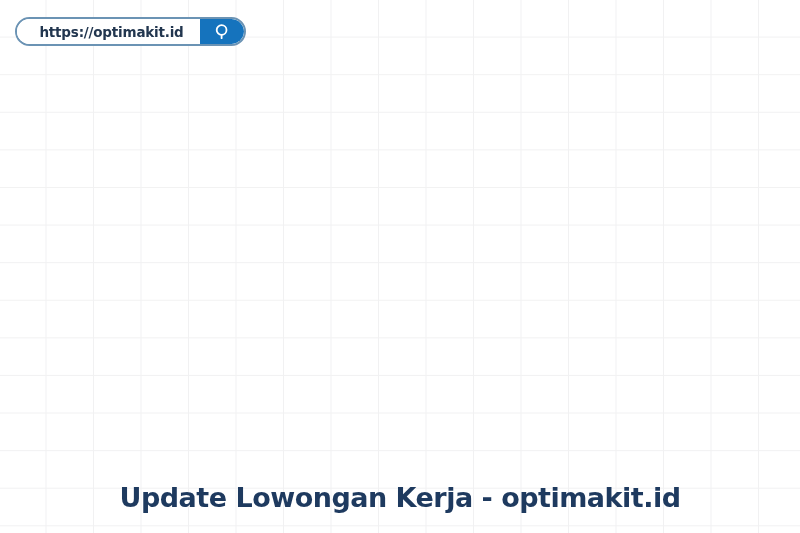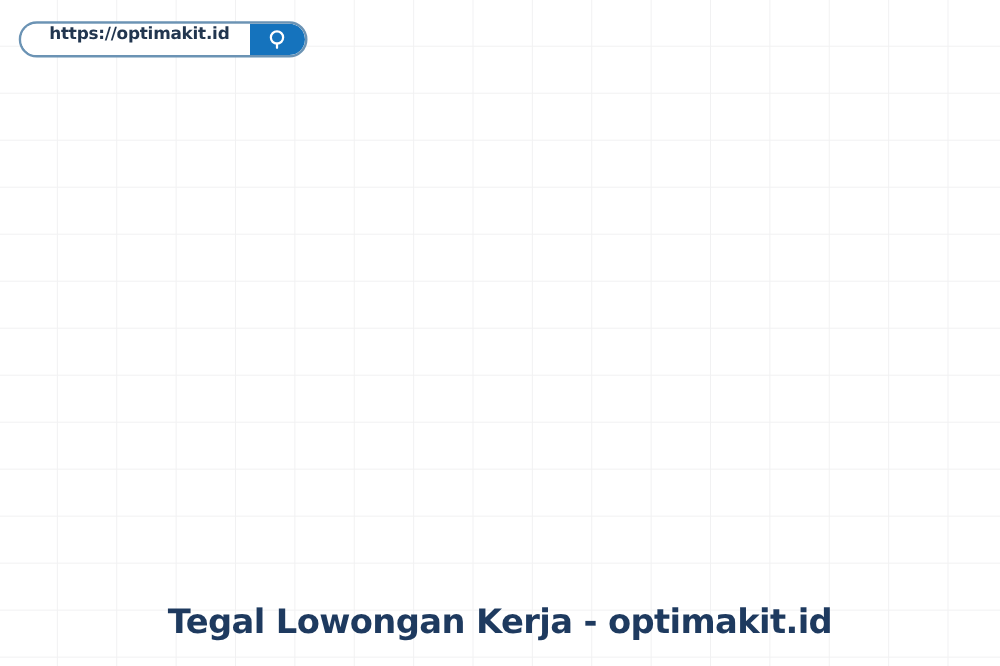--- a/index.html
+++ b/index.html
@@ -41,20 +41,21 @@
     border: 2px solid #6b93b4;
     border-radius: 15px;
     background: #ffffff;
     display: flex;
     align-items: stretch;
     overflow: hidden;
   }
   #urlfield {
     flex: 1 1 auto;
     display: flex;
+    align-items: center;
     justify-content: center;
     background: #ffffff;
     padding: 0 4px 0 10px;
     min-width: 0;
   }
   #urltext {
     font-family: "DejaVu Sans", sans-serif;
     font-weight: bold;
     font-size: 13.5px;
     letter-spacing: -0.2px;
@@ -117,15 +118,15 @@
       <span>
         <svg width="17" height="17" viewBox="0 0 17 17" aria-hidden="true">
           <circle cx="7.6" cy="7.0" r="4.9" fill="none" stroke="#ffffff" stroke-width="1.8"></circle>
           <line x1="7.6" y1="11.9" x2="7.6" y2="15.2" stroke="#ffffff" stroke-width="1.8" stroke-linecap="round"></line>
         </svg>
       </span>
     </div>
   </div>
 
 
-  <div id="footer">Tegal Lowongan Kerja - optimakit.id</div>
+  <div id="footer">Update Lowongan Kerja - optimakit.id</div>
 
 </div>
 
 </body></html>

